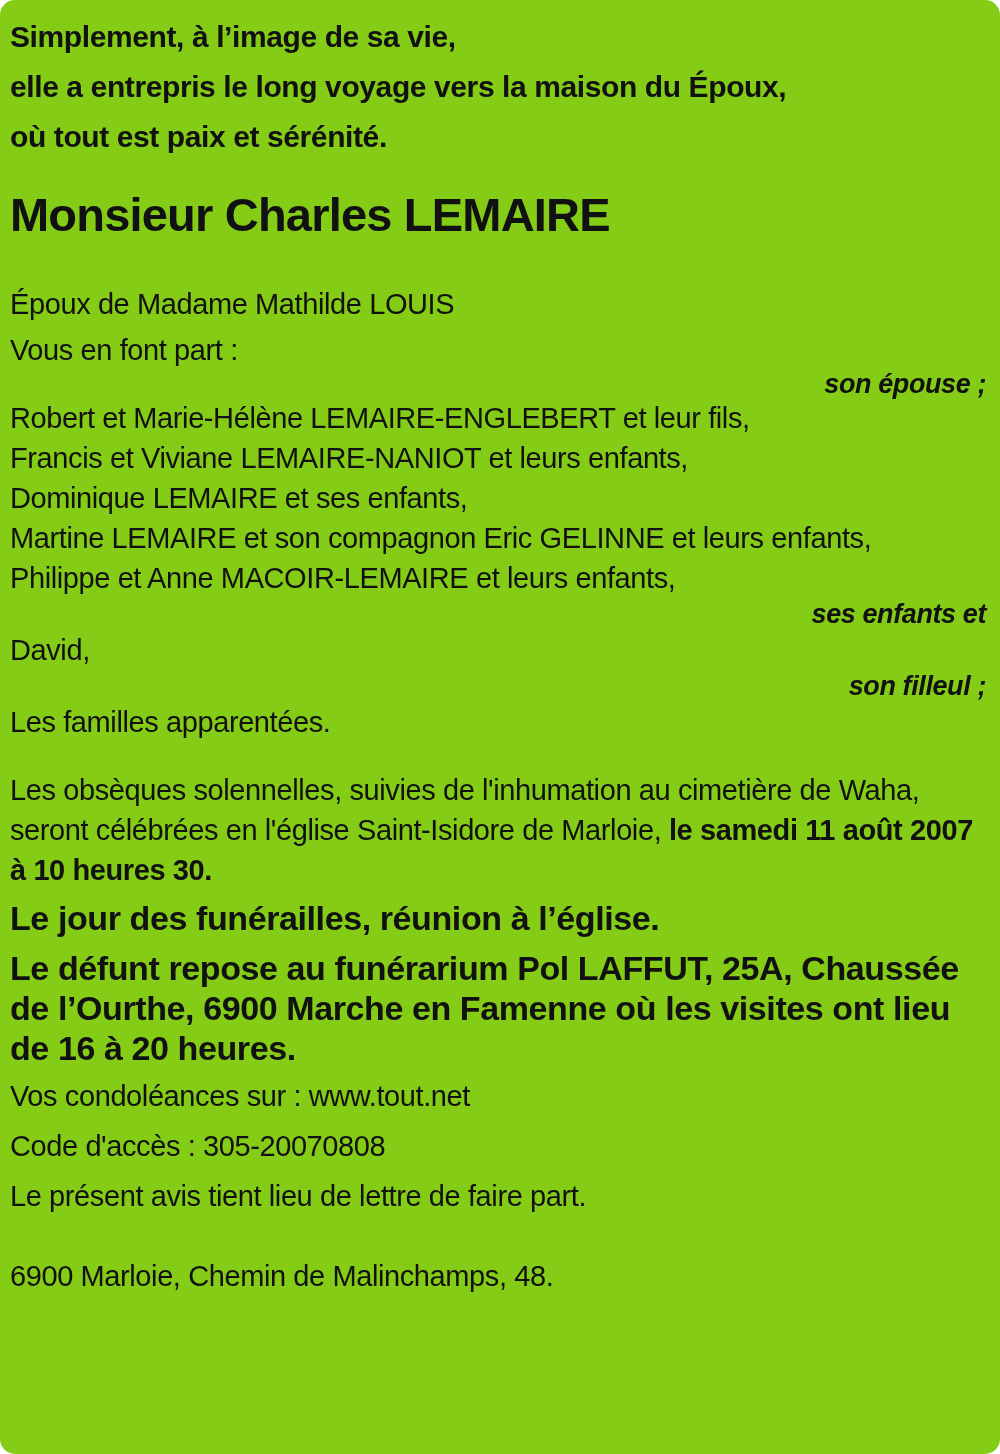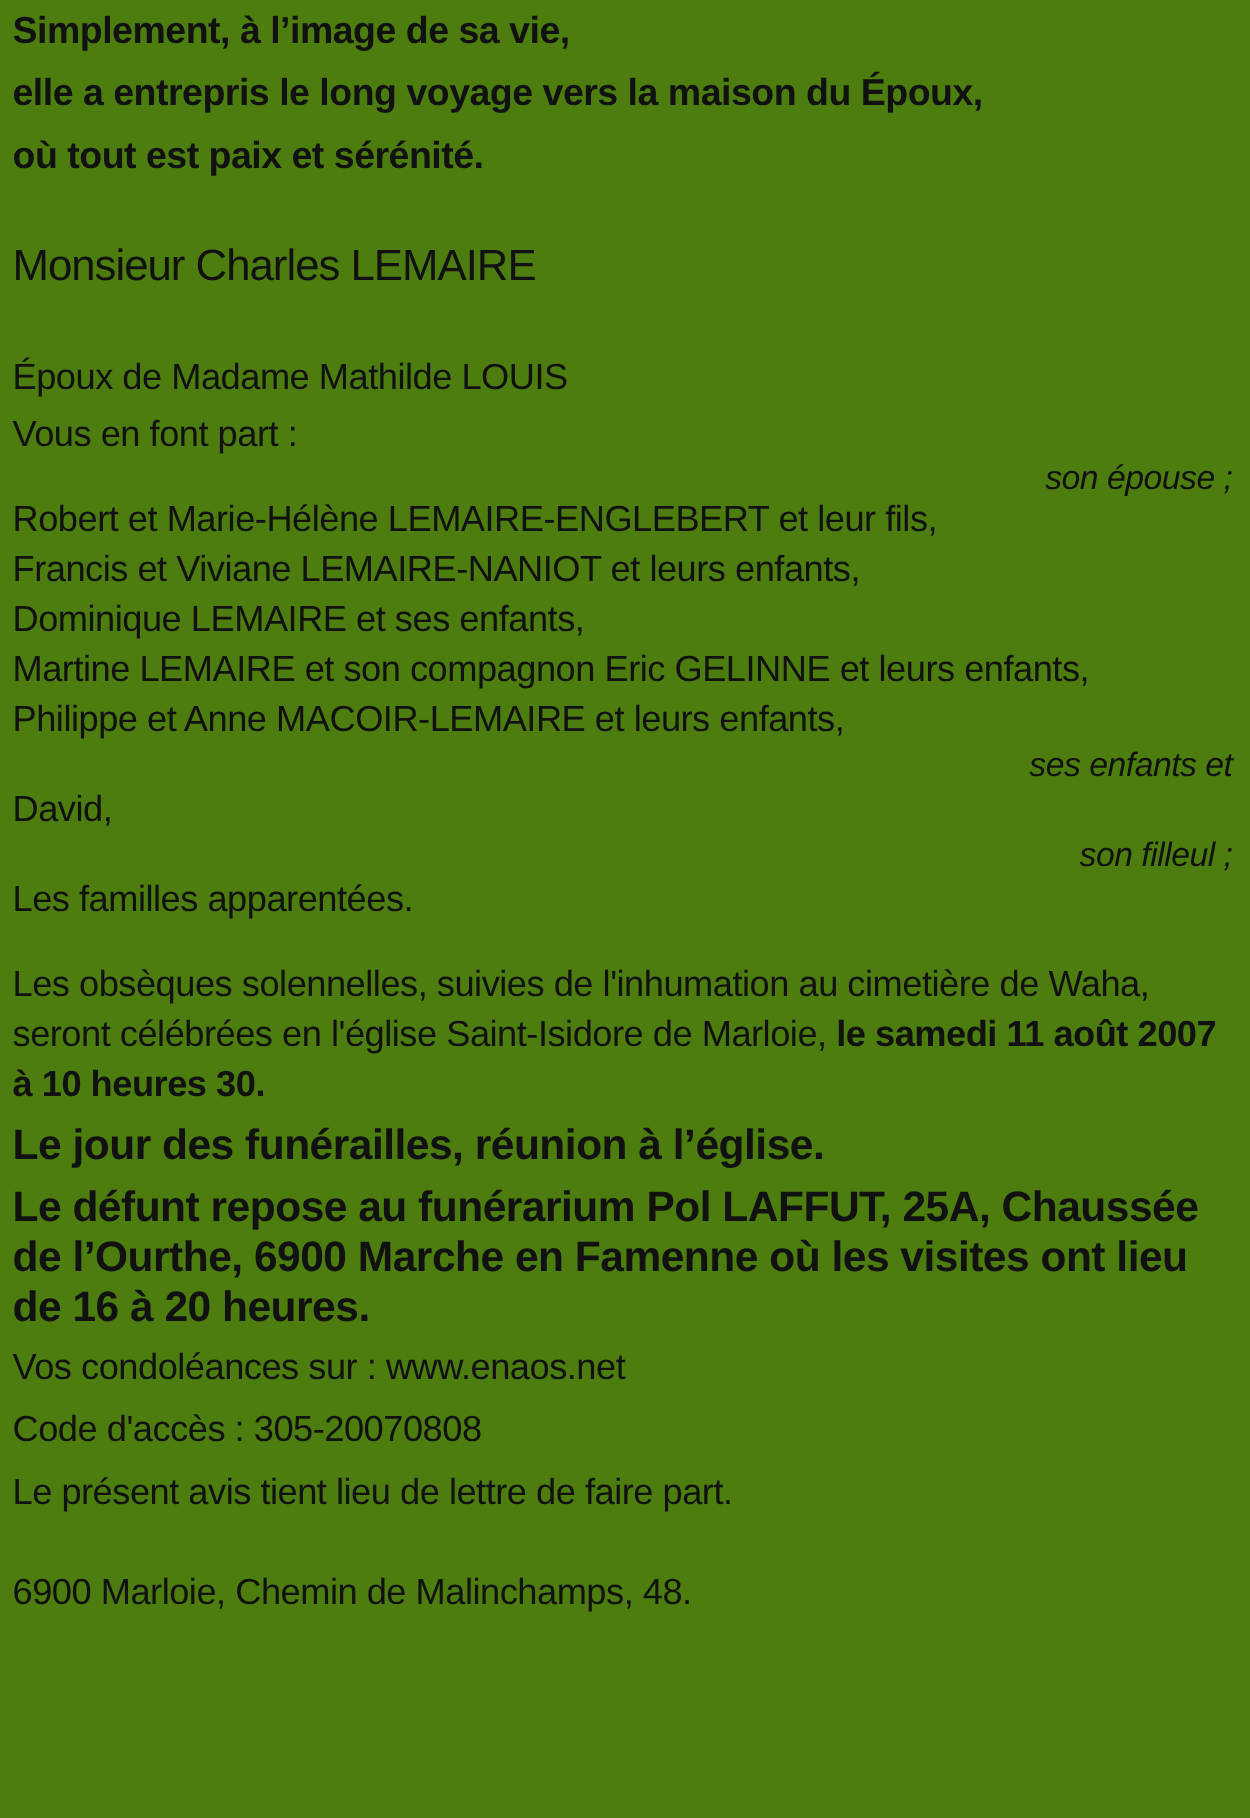--- a/index.html
+++ b/index.html
@@ -5,42 +5,43 @@
   html, body {
     margin: 0;
     padding: 0;
     background: #ffffff;
   }
   .page {
     position: relative;
     width: 1000px;
     height: 1454px;
     box-sizing: border-box;
-    padding: 0 14px 0 10px;
-    background: #4d7c0f;
+    padding: 12px 14px 0 10px;
+    background: #84cc16;
     color: #111111;
     font-family: "Liberation Sans", sans-serif;
     letter-spacing: -0.4px;
     overflow: hidden;
+    border-radius: 15px;
   }
   .page p { margin: 0; }
 
   
   .epitaph-line {
     font-size: 30px;
     line-height: 50px;
     font-weight: 700;
   }
 
   
   .deceased-title {
-    margin: 36px 0 0 0;
-    font-size: 35px;
+    margin: 26px 0 0 0;
+    font-size: 47px;
     line-height: 54px;
-    font-weight: 400;
+    font-weight: 700;
     letter-spacing: -0.8px;
   }
 
   
   .body-line {
     font-size: 29px;
     line-height: 40px;
     font-weight: 400;
   }
   .mt-42 { margin-top: 42px !important; }
@@ -49,21 +50,21 @@
   .mt-10 { margin-top: 10px !important; }
   .mt-8  { margin-top: 8px  !important; }
   .mt-6  { margin-top: 6px  !important; }
 
   
   .relation-line {
     font-size: 27px;
     line-height: 32px;
     font-style: italic;
     text-align: right;
-    font-weight: 400;
+    font-weight: 700;
   }
   .relation-line.first { line-height: 28px; }
 
   
   .bold-par {
     font-size: 34px;
     line-height: 40px;
     font-weight: 700;
   }
   .funeral-par strong { font-weight: 700; }
@@ -101,21 +102,21 @@
 
     <p class="body-line">Les familles apparentées.</p>
   </section>
 
   <p class="body-line funeral-par mt-28"><span>Les obsèques solennelles, suivies de l'inhumation au cimetière de Waha, seront célébrées en l'église Saint-Isidore de Marloie, </span><strong>le samedi 11 août 2007 à 10 heures 30.</strong></p>
 
   <p class="bold-par mt-8">Le jour des funérailles, réunion à l’église.</p>
 
   <p class="bold-par mt-10">Le défunt repose au funérarium Pol LAFFUT, 25A, Chaussée de l’Ourthe, 6900 Marche en Famenne où les visites ont lieu de 16 à 20 heures.</p>
 
-  <p class="body-line mt-8">Vos condoléances sur : www.enaos.net</p>
+  <p class="body-line mt-8">Vos condoléances sur : www.tout.net</p>
 
   <p class="body-line mt-10">Code d'accès : 305-20070808</p>
 
   <p class="body-line mt-10">Le présent avis tient lieu de lettre de faire part.</p>
 
   <p class="body-line mt-40">6900 Marloie, Chemin de Malinchamps, 48.</p>
 
 </main>
 
 </body></html>

